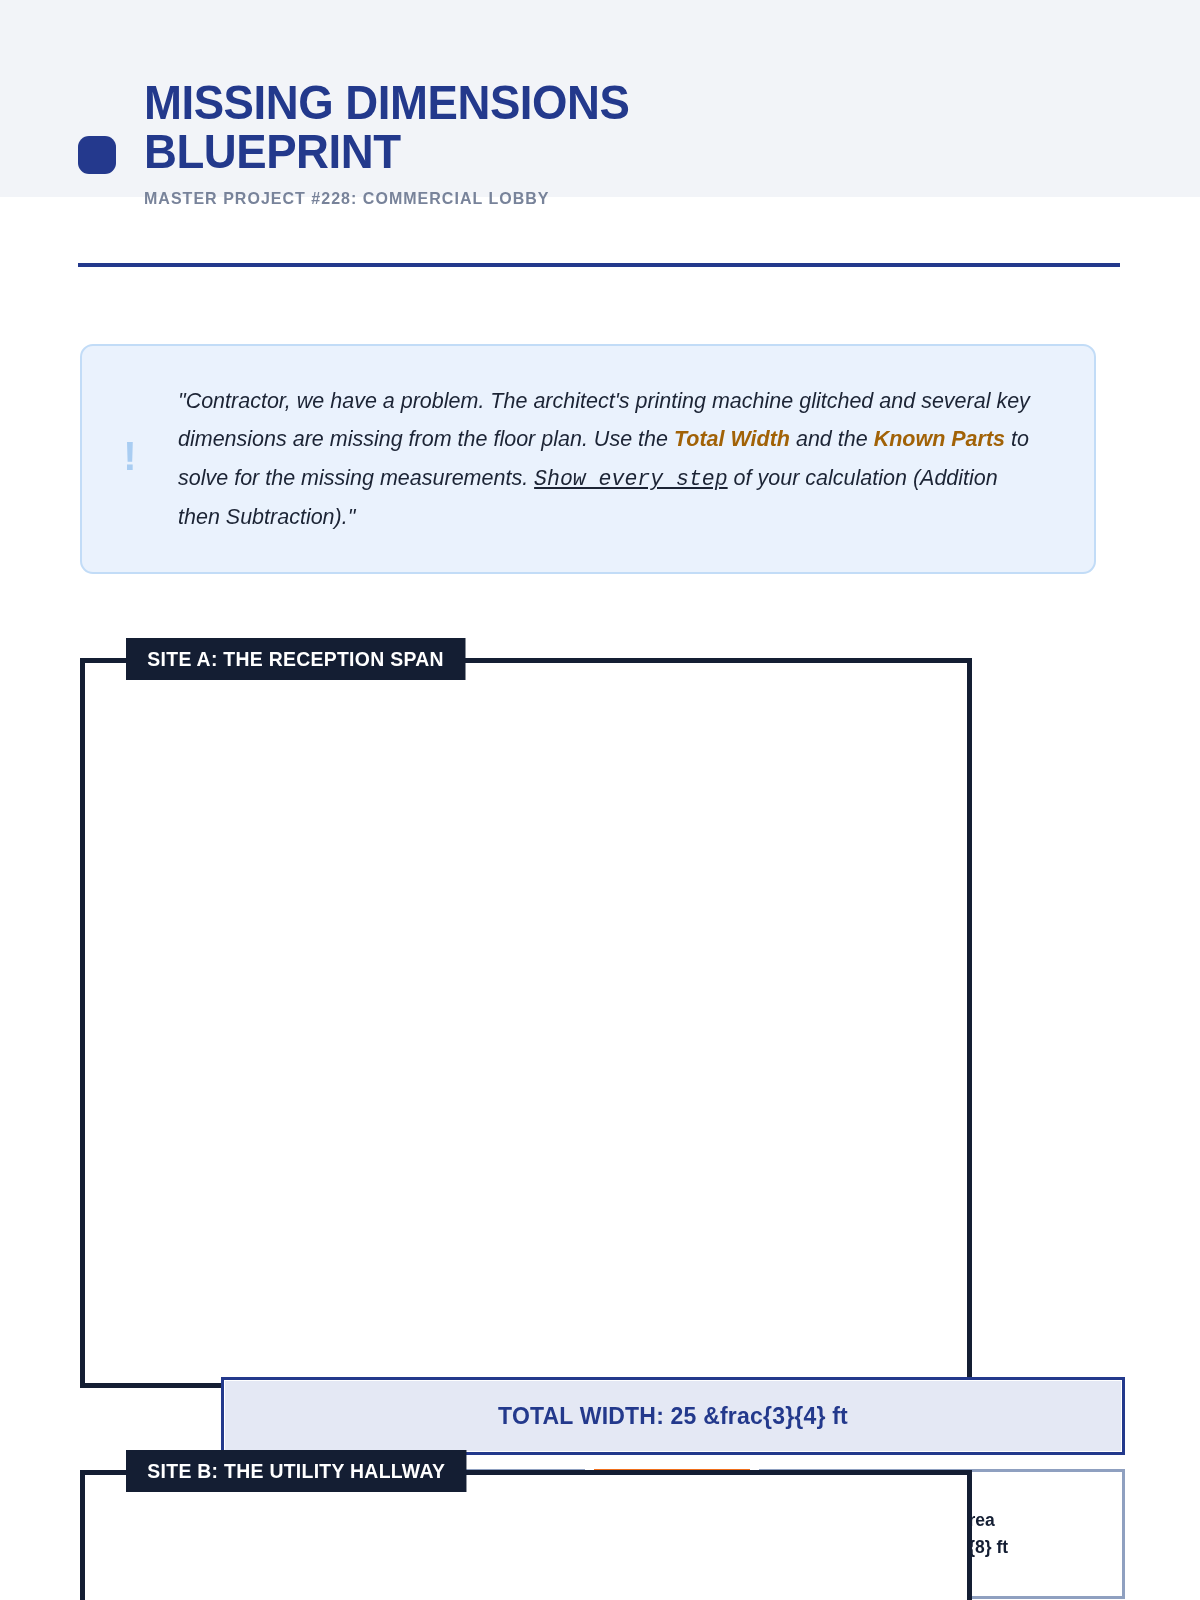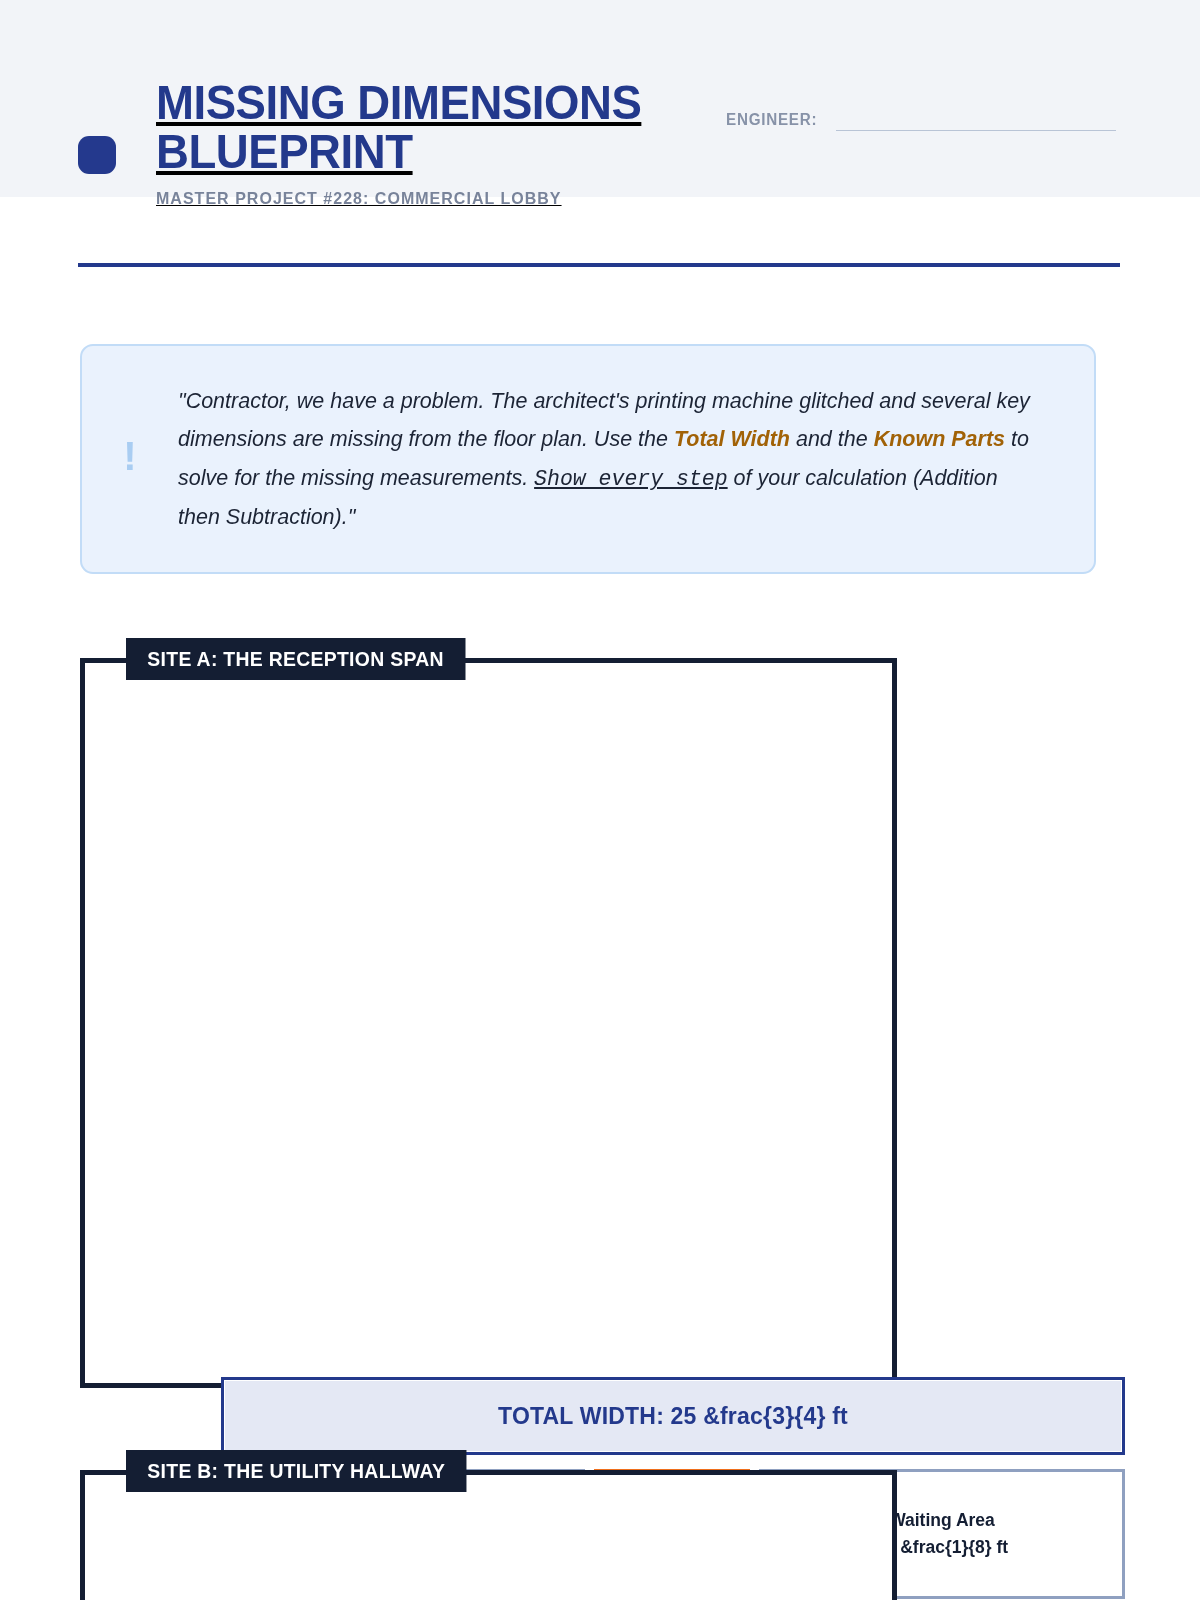--- a/index.html
+++ b/index.html
@@ -34,24 +34,23 @@
     left: 78px;
     top: 136px;
     width: 38px;
     height: 38px;
     background: #24398d;
     border-radius: 11px;
   }
 
   .title-block {
     position: absolute;
-    left: 156px;
+    left: 144px;
     top: 78px;
     width: 600px;
-    text-decoration: underline;
   }
 
   .main-title {
     font-size: 49px;
     font-weight: bold;
     color: #23398c;
     letter-spacing: -0.5px;
     line-height: 0.99;
     transform: scaleX(0.93);
     transform-origin: left top;
@@ -152,21 +151,21 @@
 
   .callout-text u {
     text-decoration: underline;
     font-family: Liberation Mono, monospace;
   }
 
   
   .section {
     position: absolute;
     left: 80px;
-    width: 817px;
+    width: 892px;
     box-sizing: border-box;
     background: #ffffff;
     border: 5px solid #141e33;
   }
 
   #section-a { top: 658px; height: 730px; }
   #section-b { top: 1470px; height: 400px; }
 
   .section-badge {
     position: absolute;
@@ -250,24 +249,20 @@
 
   <div class="logo-dot"></div>
 
   <div class="title-block">
     <div class="main-title">MISSING DIMENSIONS
 BLUEPRINT</div>
     <div class="subtitle">MASTER PROJECT #228: COMMERCIAL LOBBY</div>
   </div>
 
   <div class="fields">
-    <div class="field-row">
-      <span class="field-label">ENGINEER:</span>
-      <span class="field-line"></span>
-    </div>
   </div>
 
   <div class="header-rule"></div>
 
   <div class="callout">
     <div class="callout-icon">!</div>
     <div class="callout-text"><span>"Contractor, we have a problem. The architect's printing machine glitched and several key dimensions are missing from the floor plan. Use the </span><b>Total Width</b><span> and the </span><b>Known Parts</b><span> to solve for the missing measurements. </span><u>Show every step</u><span> of your calculation (Addition then Subtraction)."</span></div>
   </div>
 
   <div class="section-badge" id="badge-a">SITE A: THE RECEPTION SPAN</div>

